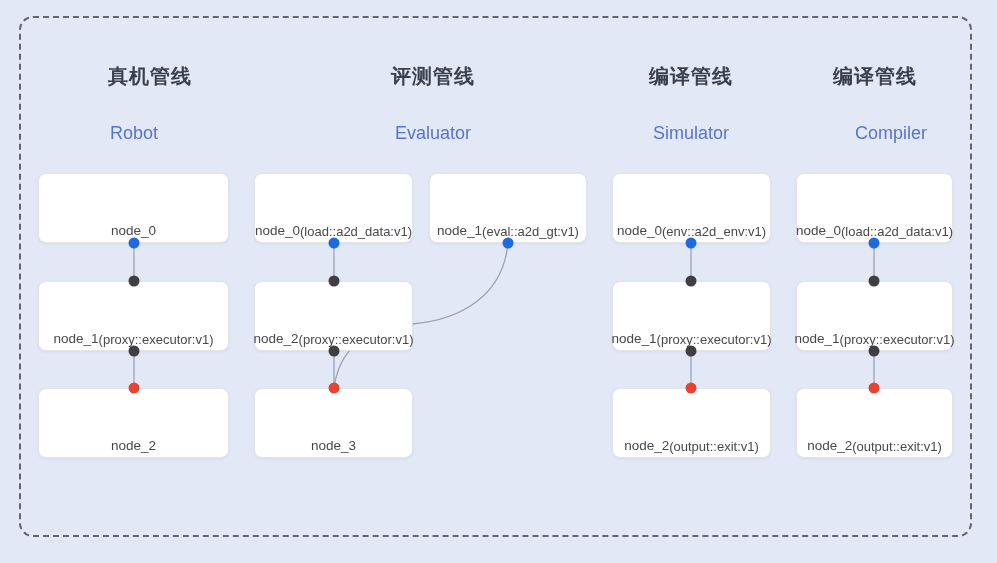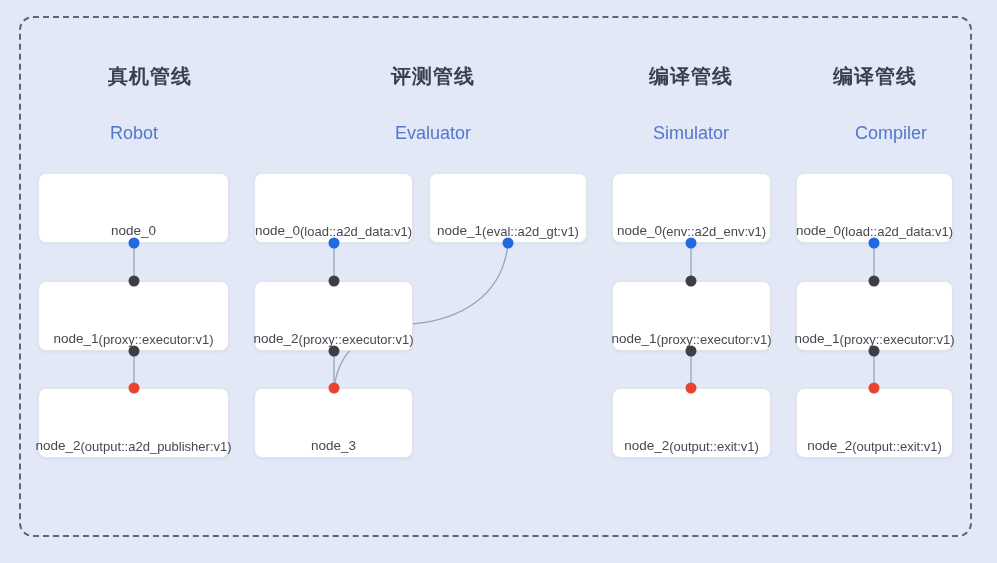--- a/index.html
+++ b/index.html
@@ -124,21 +124,20 @@
 
 <div class="node" style="left:38px;top:173px;width:191px">
   <div class="lbl">node_0</div>
 </div>
 <div class="node" style="left:38px;top:281px;width:191px">
   <div class="lbl">node_1</div>
   <div class="typ">(proxy::executor:v1)</div>
 </div>
 <div class="node" style="left:38px;top:388px;width:191px">
   <div class="lbl">node_2</div>
-  <div class="typ">(output::a2d_publisher:v1)</div>
 </div>
 
 <div class="node" style="left:254px;top:173px;width:159px">
   <div class="lbl">node_0</div>
   <div class="typ">(load::a2d_data:v1)</div>
 </div>
 <div class="node" style="left:429px;top:173px;width:158px">
   <div class="lbl">node_1</div>
   <div class="typ">(eval::a2d_gt:v1)</div>
 </div>

